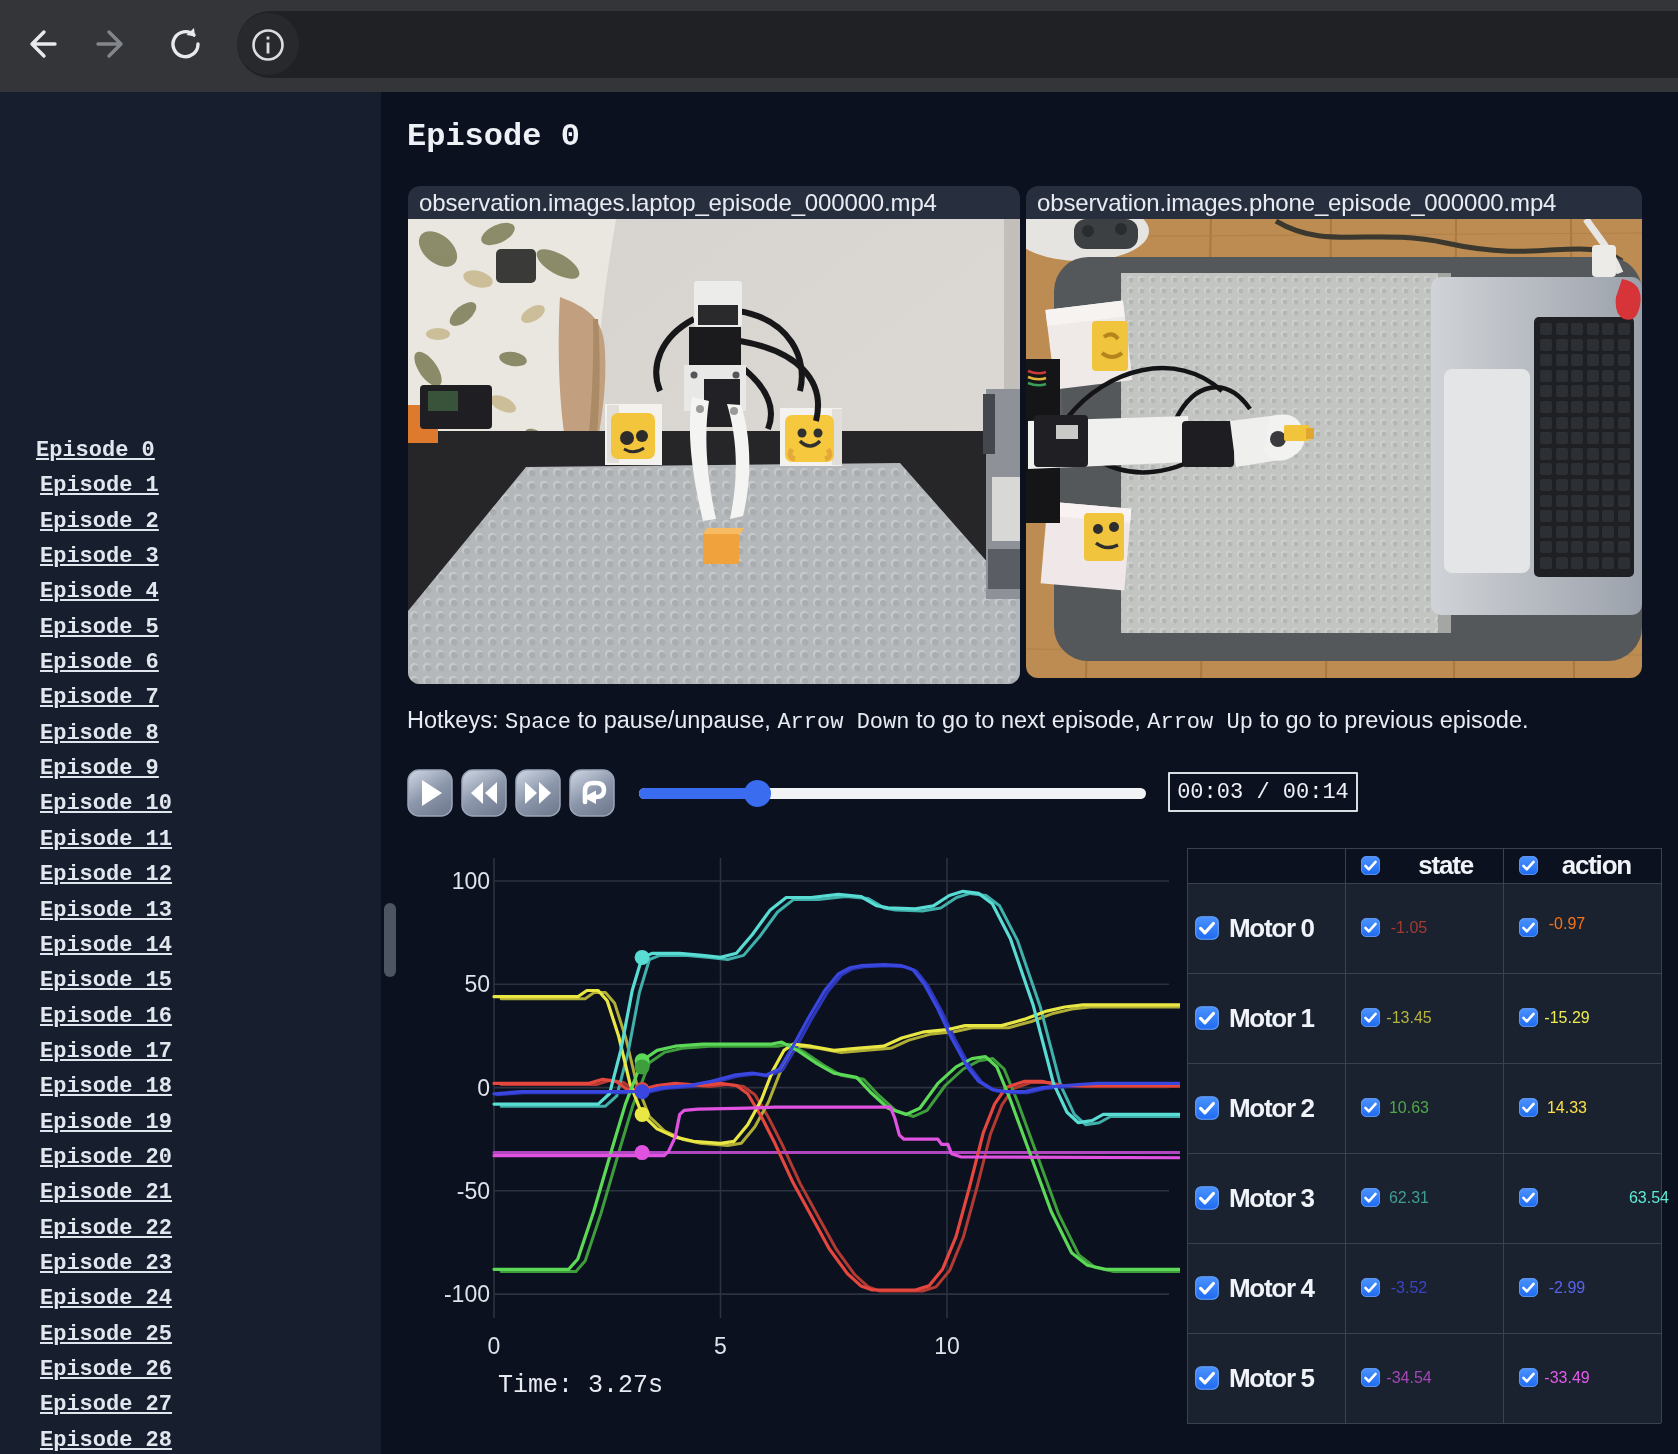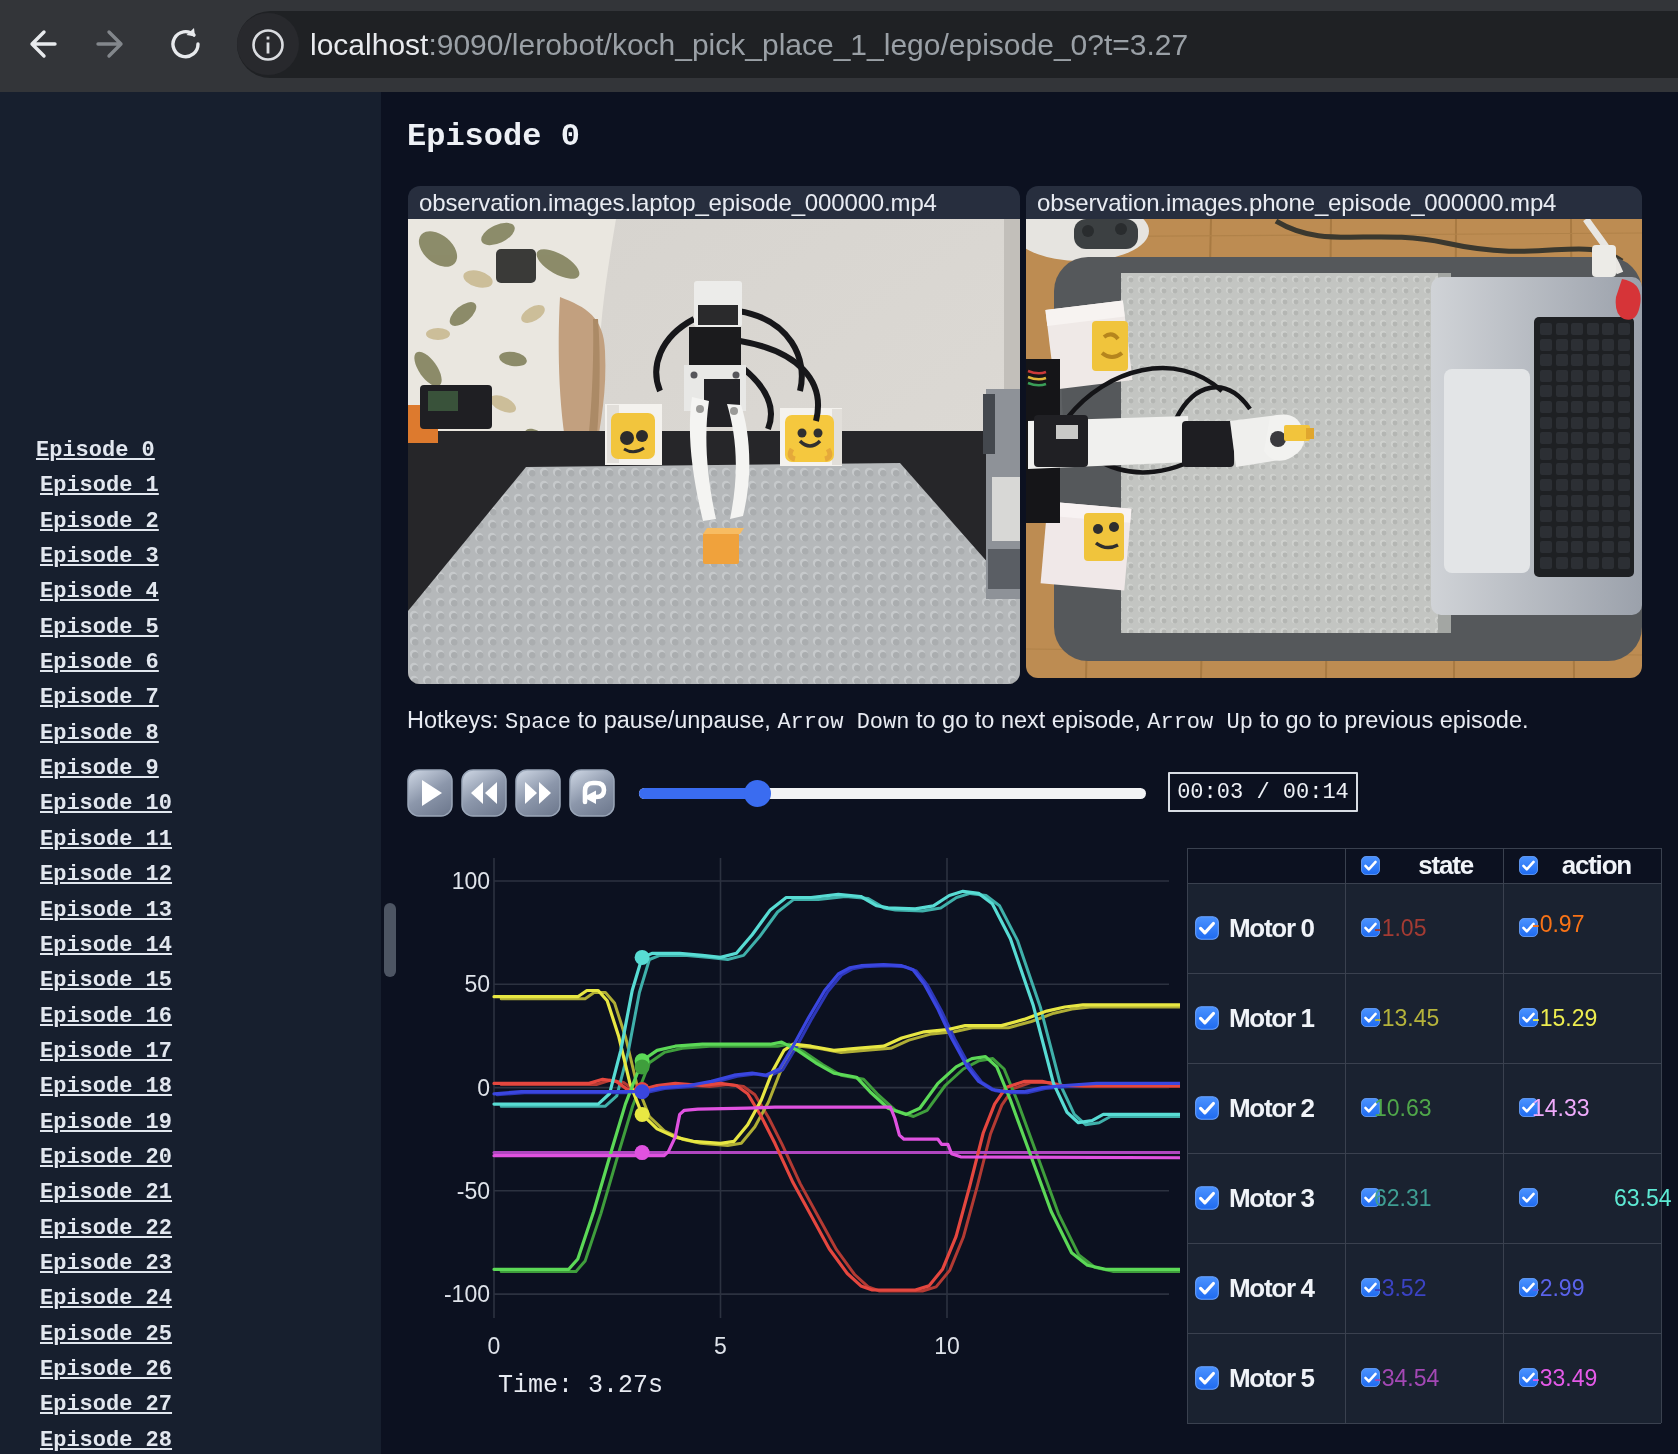--- a/index.html
+++ b/index.html
@@ -6,21 +6,21 @@
 .abs { position:absolute; }
 .mono { font-family:"Liberation Mono",monospace; }
 #toolbar { position:absolute; left:0; top:0; width:1678px; height:92px; background:#333539; }
 #urlpill { position:absolute; left:237px; top:11px; width:1441px; height:67px; background:#1f2124; border-radius:34px 0 0 34px; }
 #sidebar { position:absolute; left:0; top:92px; width:381px; height:1362px; background:#171f2e; }
 #main { position:absolute; left:381px; top:92px; width:1297px; height:1362px; background:#0c1120; }
 .ep { position:absolute; left:40px; font-family:"Liberation Mono",monospace; font-size:22px; line-height:24px; color:#e2e7ef; text-decoration:underline; white-space:pre;font-weight:bold; }
 .ep0 { left:36px; font-weight:bold; }
 .th { position:absolute; text-align:right; font-weight:bold; color:#f0f3f8; font-size:26px; letter-spacing:-1.2px; padding-right:15px; line-height:31px; }
 .trow { position:absolute; font-weight:bold; color:#f0f3f8; font-size:26px; letter-spacing:-1.3px; line-height:32px; }
-.tval { position:absolute; text-align:left; font-size:23px; padding-right:15px; line-height:28px;margin-left:29px; }
+.tval { position:absolute; text-align:center; font-size:16px; padding-right:15px; line-height:28px; }
 .vid { position:absolute; border-radius:0 0 12px 12px; }
 .cap { position:absolute; top:186px; height:33px; background:#272e3e; border-radius:12px 12px 0 0; color:#e8ebf2; font-size:24px; letter-spacing:-0.15px; line-height:34px; padding-left:11px; white-space:nowrap; }
 </style></head><body>
 <svg width="0" height="0" style="position:absolute">
     <defs>
       <linearGradient id="cbg" x1="0" y1="0" x2="0" y2="1">
         <stop offset="0" stop-color="#4b93ff"></stop>
         <stop offset="1" stop-color="#1f6bf0"></stop>
       </linearGradient>
     </defs>
@@ -45,21 +45,20 @@
       <path d="M30 18 A12.5 12.5 0 1 1 26 9" stroke="#e8eaed" stroke-width="3.4" fill="none" stroke-linecap="round"></path>
       <path d="M26 2 L27 10.5 L18.5 9 Z" fill="#e8eaed"></path>
     </svg>
  <div id="urlpill"></div>
  <div class="abs" style="left:237px;top:13px;width:62px;height:62px;border-radius:50%;background:#28292d"></div>
  <svg class="abs" style="left:250px;top:27px" width="36" height="36" viewBox="0 0 36 36">
       <circle cx="18" cy="18" r="14.5" stroke="#dadce0" stroke-width="2.6" fill="none"></circle>
       <rect x="16.6" y="15.5" width="2.8" height="11" fill="#dadce0"></rect>
       <rect x="16.6" y="9.5" width="2.8" height="3" fill="#dadce0"></rect>
     </svg>
- <div class="abs" style="left:310px;top:28px;font-size:30px;color:#9aa0a6"><span style="color:#e8eaed">localhost</span>:9090/lerobot/koch_pick_place_1_lego/episode_0?t=3.27</div>
 </div>
 <div id="sidebar">
  <div class="ep ep0" style="top:347px">Episode 0</div>
     <div class="ep" style="top:382px">Episode 1</div>
     <div class="ep" style="top:418px">Episode 2</div>
     <div class="ep" style="top:453px">Episode 3</div>
     <div class="ep" style="top:488px">Episode 4</div>
     <div class="ep" style="top:524px">Episode 5</div>
     <div class="ep" style="top:559px">Episode 6</div>
     <div class="ep" style="top:594px">Episode 7</div>
@@ -468,21 +467,21 @@
 <div class="trow" style="left:1229px;top:1092px">Motor 2</div>
 <svg style="position:absolute;left:1361px;top:1098px" width="19" height="19" viewBox="0 0 18 18">
     <rect x="0.5" y="0.5" width="17" height="17" rx="4.2" fill="url(#cbg)" stroke="#6aa2ff" stroke-width="0.8"></rect>
     <path d="M4.2 9.3 L7.4 12.6 L13.8 5.6" fill="none" stroke="#fff" stroke-width="2.4" stroke-linecap="round" stroke-linejoin="round"></path>
   </svg>
 <div class="tval" style="left:1345px;top:1094px;width:143px;color:#50a74a">10.63</div>
 <svg style="position:absolute;left:1519px;top:1098px" width="19" height="19" viewBox="0 0 18 18">
     <rect x="0.5" y="0.5" width="17" height="17" rx="4.2" fill="url(#cbg)" stroke="#6aa2ff" stroke-width="0.8"></rect>
     <path d="M4.2 9.3 L7.4 12.6 L13.8 5.6" fill="none" stroke="#fff" stroke-width="2.4" stroke-linecap="round" stroke-linejoin="round"></path>
   </svg>
-<div class="tval" style="left:1503px;top:1094px;width:143px;color:#f0abfc">14.33</div>
+<div class="tval" style="left:1503px;top:1094px;width:143px;color:#fde047">14.33</div>
 <svg style="position:absolute;left:1195px;top:1186px" width="24" height="24" viewBox="0 0 18 18">
     <rect x="0.5" y="0.5" width="17" height="17" rx="4.2" fill="url(#cbg)" stroke="#6aa2ff" stroke-width="0.8"></rect>
     <path d="M4.2 9.3 L7.4 12.6 L13.8 5.6" fill="none" stroke="#fff" stroke-width="2.4" stroke-linecap="round" stroke-linejoin="round"></path>
   </svg>
 <div class="trow" style="left:1229px;top:1182px">Motor 3</div>
 <svg style="position:absolute;left:1361px;top:1188px" width="19" height="19" viewBox="0 0 18 18">
     <rect x="0.5" y="0.5" width="17" height="17" rx="4.2" fill="url(#cbg)" stroke="#6aa2ff" stroke-width="0.8"></rect>
     <path d="M4.2 9.3 L7.4 12.6 L13.8 5.6" fill="none" stroke="#fff" stroke-width="2.4" stroke-linecap="round" stroke-linejoin="round"></path>
   </svg>
 <div class="tval" style="left:1345px;top:1184px;width:143px;color:#3f9e93">62.31</div>

